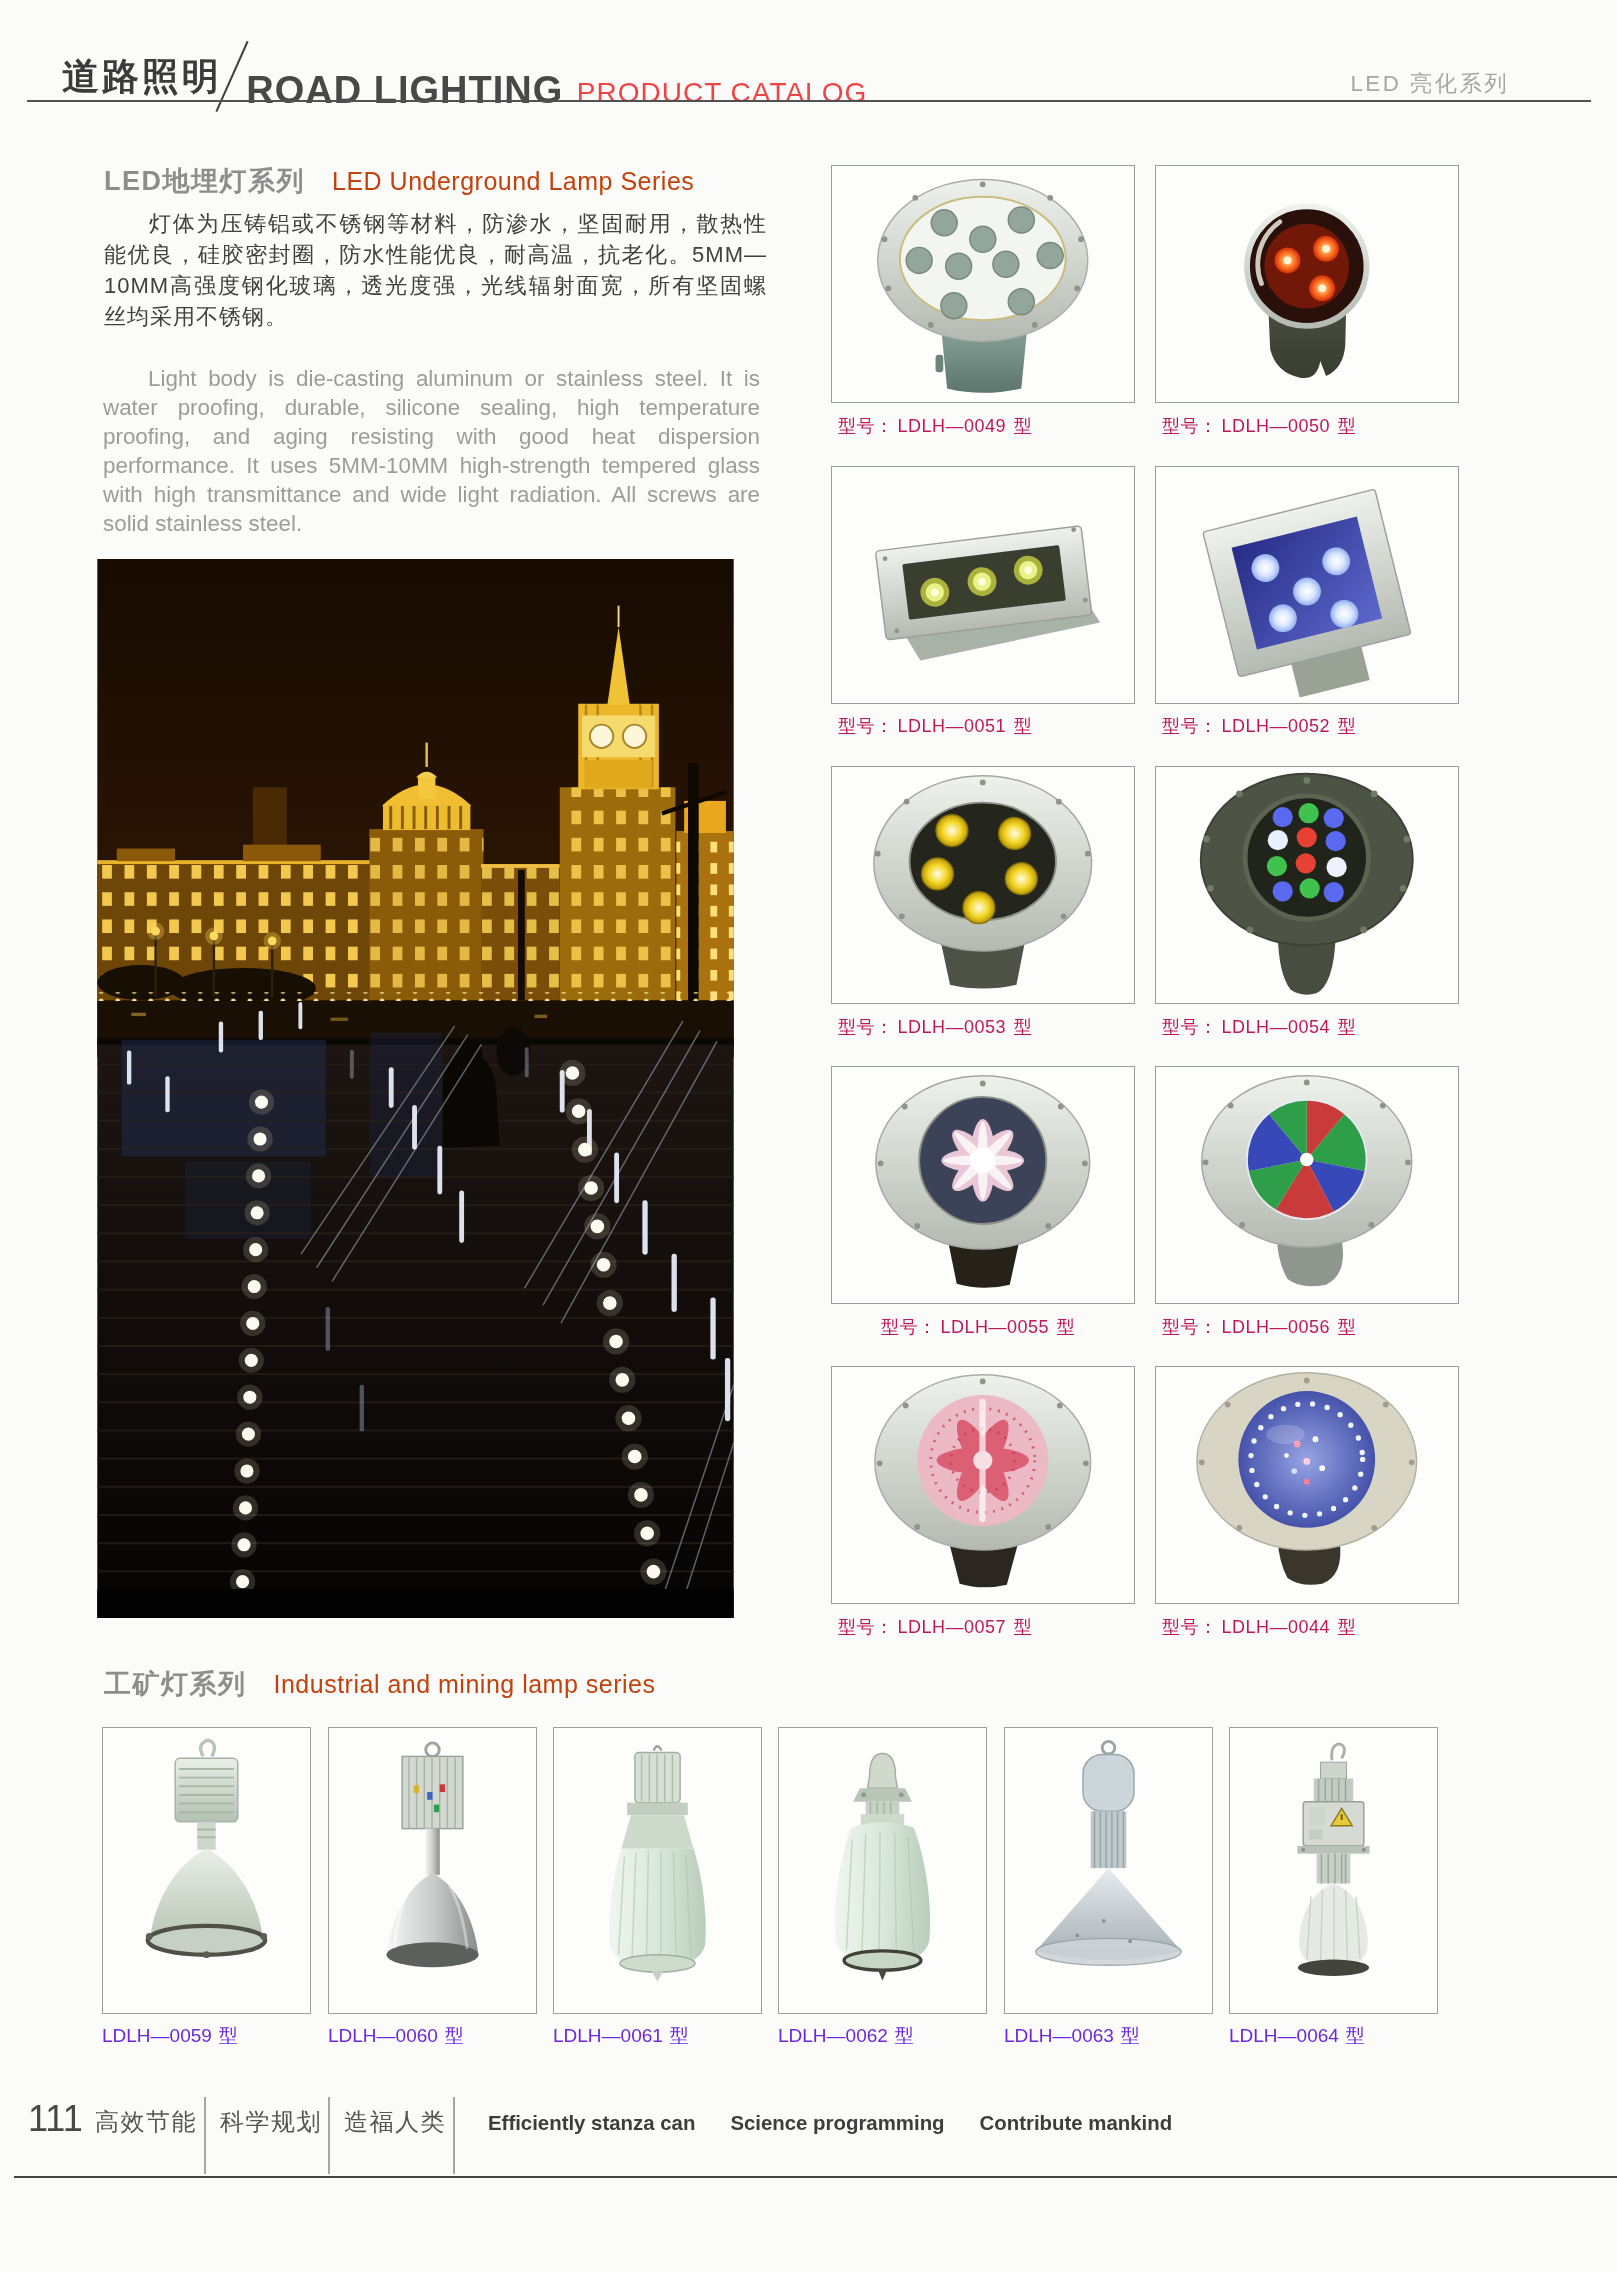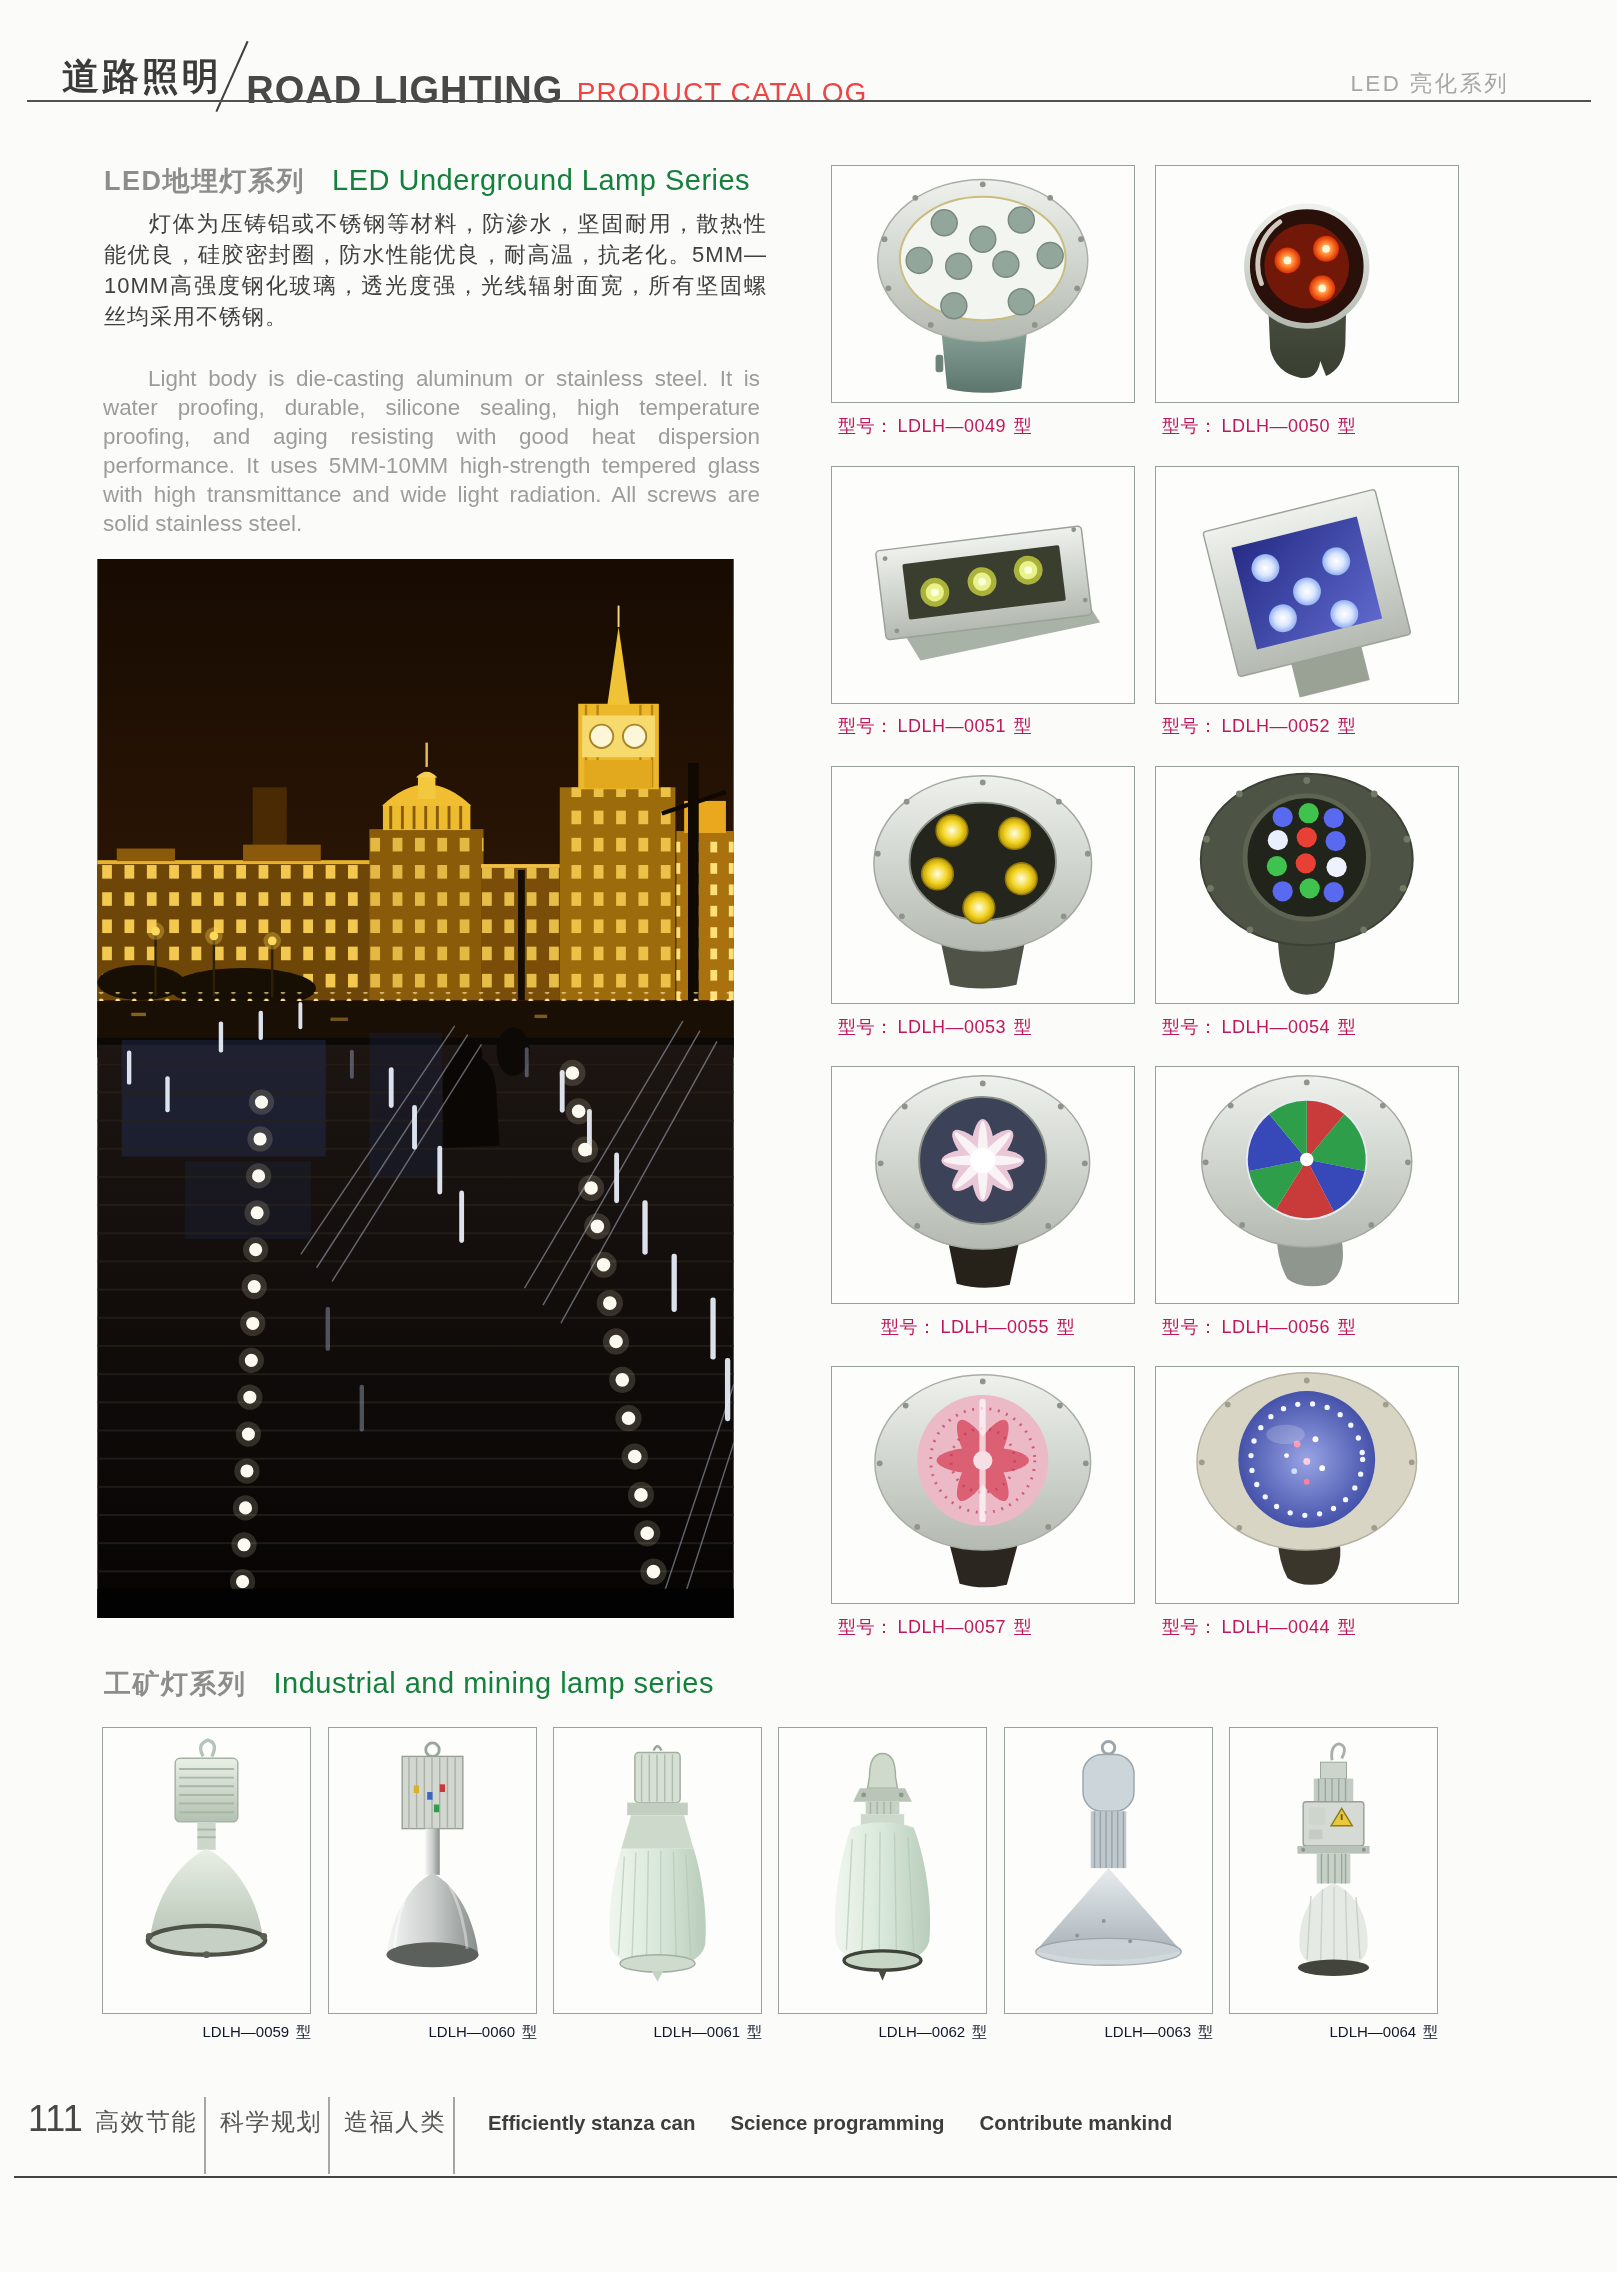--- a/index.html
+++ b/index.html
@@ -12,36 +12,36 @@
   .brand-slash{width:2.4px;height:77px;background:#3f3f3f;transform:rotate(24deg);margin:0 12.6px -2.9px 9.7px}
   .brand-en{font-size:38px;font-weight:700;color:#484848;letter-spacing:1px;line-height:1;margin-bottom:2.9px}
   .brand-sub{font-size:28px;color:#ef4444;letter-spacing:1px;line-height:1;margin:0 0 4.9px 13.6px}
   .series{right:108px;top:68px;font-size:22.4px;color:#a6a6a6;letter-spacing:2.4px}
   .rule-top{left:27px;top:100px;width:1564px;height:1.5px;background:#515151}
   
   .sec-title{display:flex;align-items:baseline}
   .sec1{left:104px;top:163px}
   .sec2{left:104px;top:1666px}
   .sec-cn{font-size:27px;font-weight:600;color:#8d8d8d;letter-spacing:1.5px}
-  .sec-en{font-size:29px;color:#15803d;margin-left:27px;letter-spacing:0.5px}
+  .sec-en{font-size:25px;color:#c2410c;margin-left:27px;letter-spacing:0.5px}
   
   .para-cn{left:104px;top:208px;width:663px;font-size:22px;color:#404040;line-height:31px;
            text-align:justify;text-indent:45px;letter-spacing:1px}
   .para-en{left:103px;top:364px;width:657px;font-size:22.4px;color:#9c9c9c;line-height:29px;
            text-align:justify;text-indent:45px}
   
   .photo{left:97px;top:559px;width:637px;height:1059px}
   .photo svg{display:block}
   
   .tile{width:304px;height:238px;background:#fdfdfc;border:1px solid #97a097;box-sizing:border-box}
   .tile svg,.btile svg{width:100%;height:100%;display:block}
   .tile-label{font-size:18px;color:#be185d;white-space:nowrap;letter-spacing:0.5px}
   .model-num{margin-left:3.9px;margin-right:7.8px}
   .btile{width:209px;height:287px;background:#fdfdfc;border:1px solid #9aa29a;box-sizing:border-box;top:1727px}
-  .btile-label{top:2023px;width:209px;text-align:right;font-size:15px;color:#0f172a;white-space:nowrap}
+  .btile-label{top:2023px;width:209px;text-align:left;font-size:19px;color:#6d28d9;white-space:nowrap}
   .sfx{margin-left:6.8px}
   
   .f-num{left:28px;top:2098px;font-size:36px;color:#474747}
   .f-cn{top:2106px;font-size:24px;color:#555;letter-spacing:1.5px}
   .fdiv{width:1.5px;height:77px;background:#a6a6a6;top:2097px}
   .f-en{left:488px;top:2112px;display:flex;gap:35px;font-weight:bold;font-size:20.4px;color:#3d3d3d}
   .rule-bottom{left:13.6px;top:2176px;width:1604px;height:2.4px;background:#454545}
   .defs-holder{width:0;height:0;position:absolute;left:-4.9px;top:-4.9px}
 </style>
 </head>

